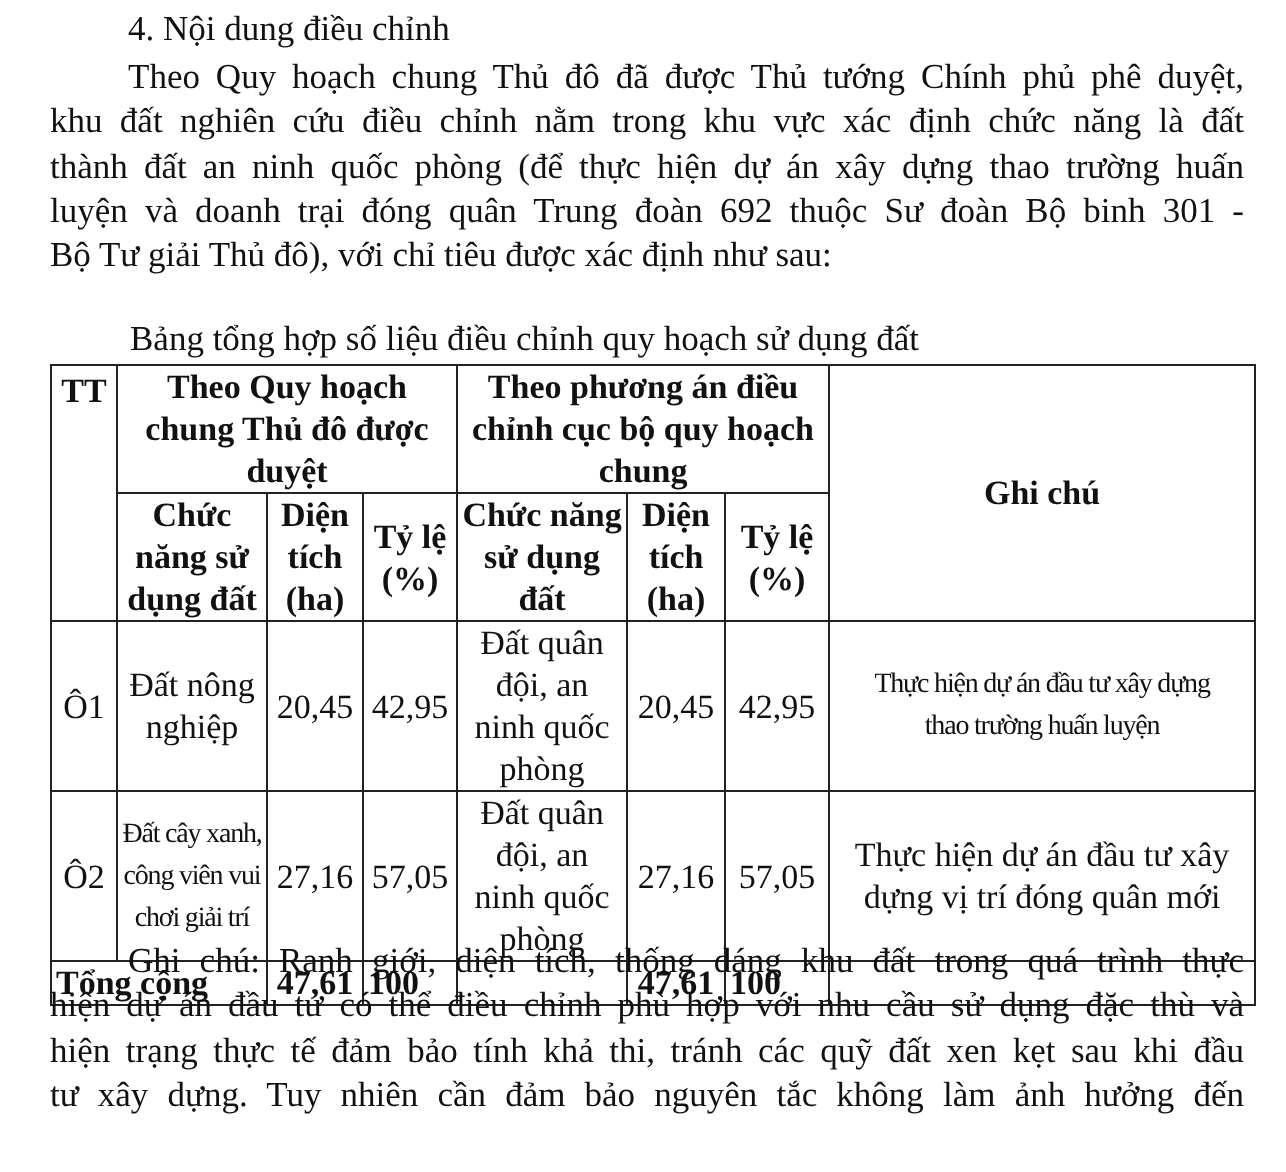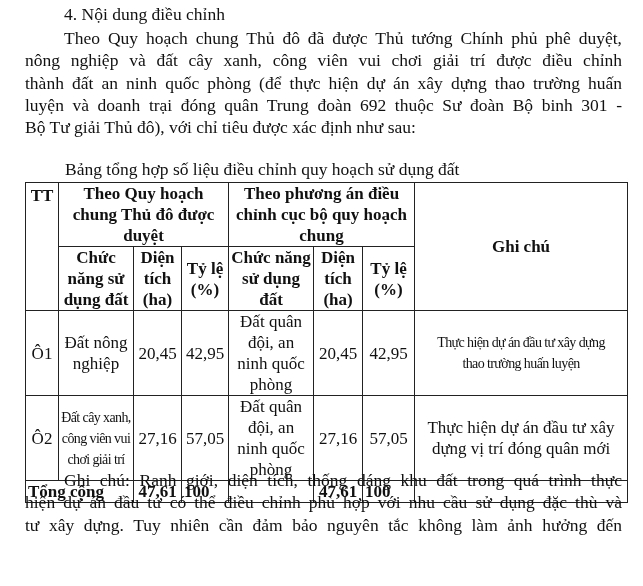--- a/index.html
+++ b/index.html
@@ -17,21 +17,21 @@
   .bold { font-weight:bold; }
   .left { text-align:left; }
 </style>
 </head>
 <body>
 
 <div class="line" style="left:64px; top:3px;">4. Nội dung điều chỉnh</div>
 
 <div class="para" style="top:27px; text-indent:0;">
   <span class="r" style="padding-left:39px;">Theo Quy hoạch chung Thủ đô đã được Thủ tướng Chính phủ phê duyệt,</span>
-  <span class="r">nông nghiệp và đất cây xanh, công viên vui chơi giải trí được điều chỉnh</span>
+  <span class="r">khu đất nghiên cứu điều chỉnh nằm trong khu vực xác định chức năng là đất</span>
   <span class="r">thành đất an ninh quốc phòng (để thực hiện dự án xây dựng thao trường huấn</span>
   <span class="r">luyện và doanh trại đóng quân Trung đoàn 692 thuộc Sư đoàn Bộ binh 301 -</span>
   <span class="r last">Bộ Tư giải Thủ đô), với chỉ tiêu được xác định như sau:</span>
 </div>
 
 <div class="line" style="left:65px; top:158px;text-align:center;">Bảng tổng hợp số liệu điều chỉnh quy hoạch sử dụng đất</div>
 
 <table>
   <colgroup>
     <col style="width:33px">
@@ -86,14 +86,15 @@
     <td class="bold">47,61</td>
     <td class="bold left">100</td>
     <td></td>
   </tr>
 </tbody>
   </table>
 
 <div class="para" style="top:469px;">
   <span class="r" style="padding-left:39px;">Ghi chú: Ranh giới, diện tích, thống dáng khu đất trong quá trình thực</span>
   <span class="r">hiện dự án đầu tư có thể điều chỉnh phù hợp với nhu cầu sử dụng đặc thù và</span>
+  <span class="r">hiện trạng thực tế đảm bảo tính khả thi, tránh các quỹ đất xen kẹt sau khi đầu</span>
   <span class="r">tư xây dựng. Tuy nhiên cần đảm bảo nguyên tắc không làm ảnh hưởng đến</span>
 </div>
 
 </body></html>

